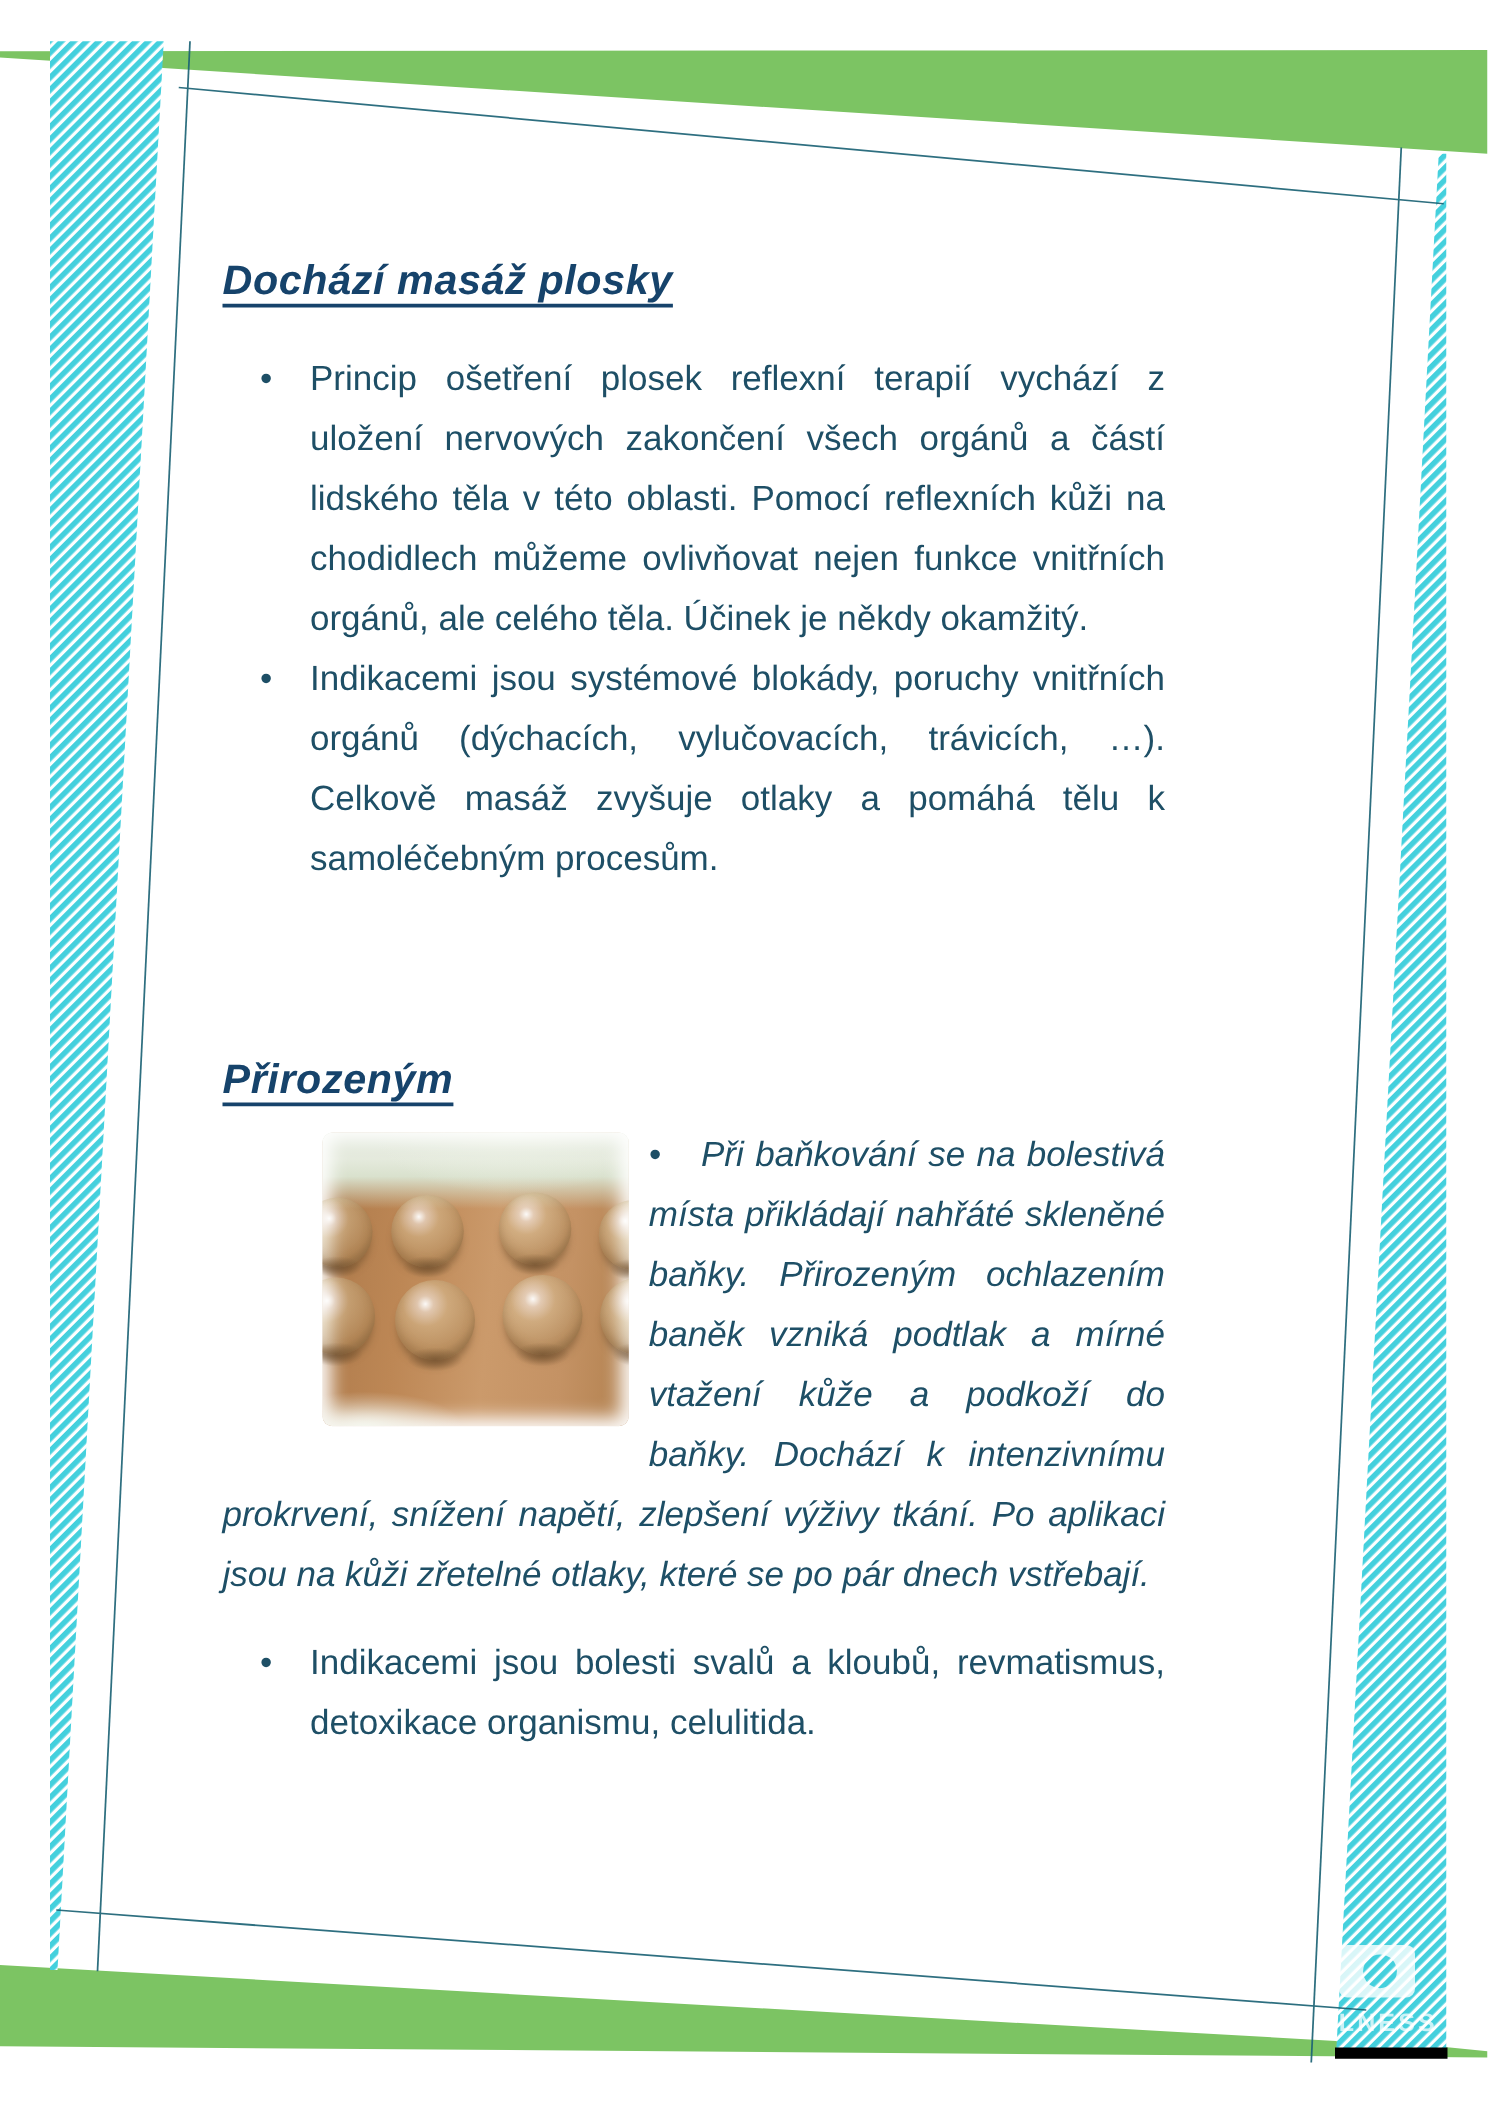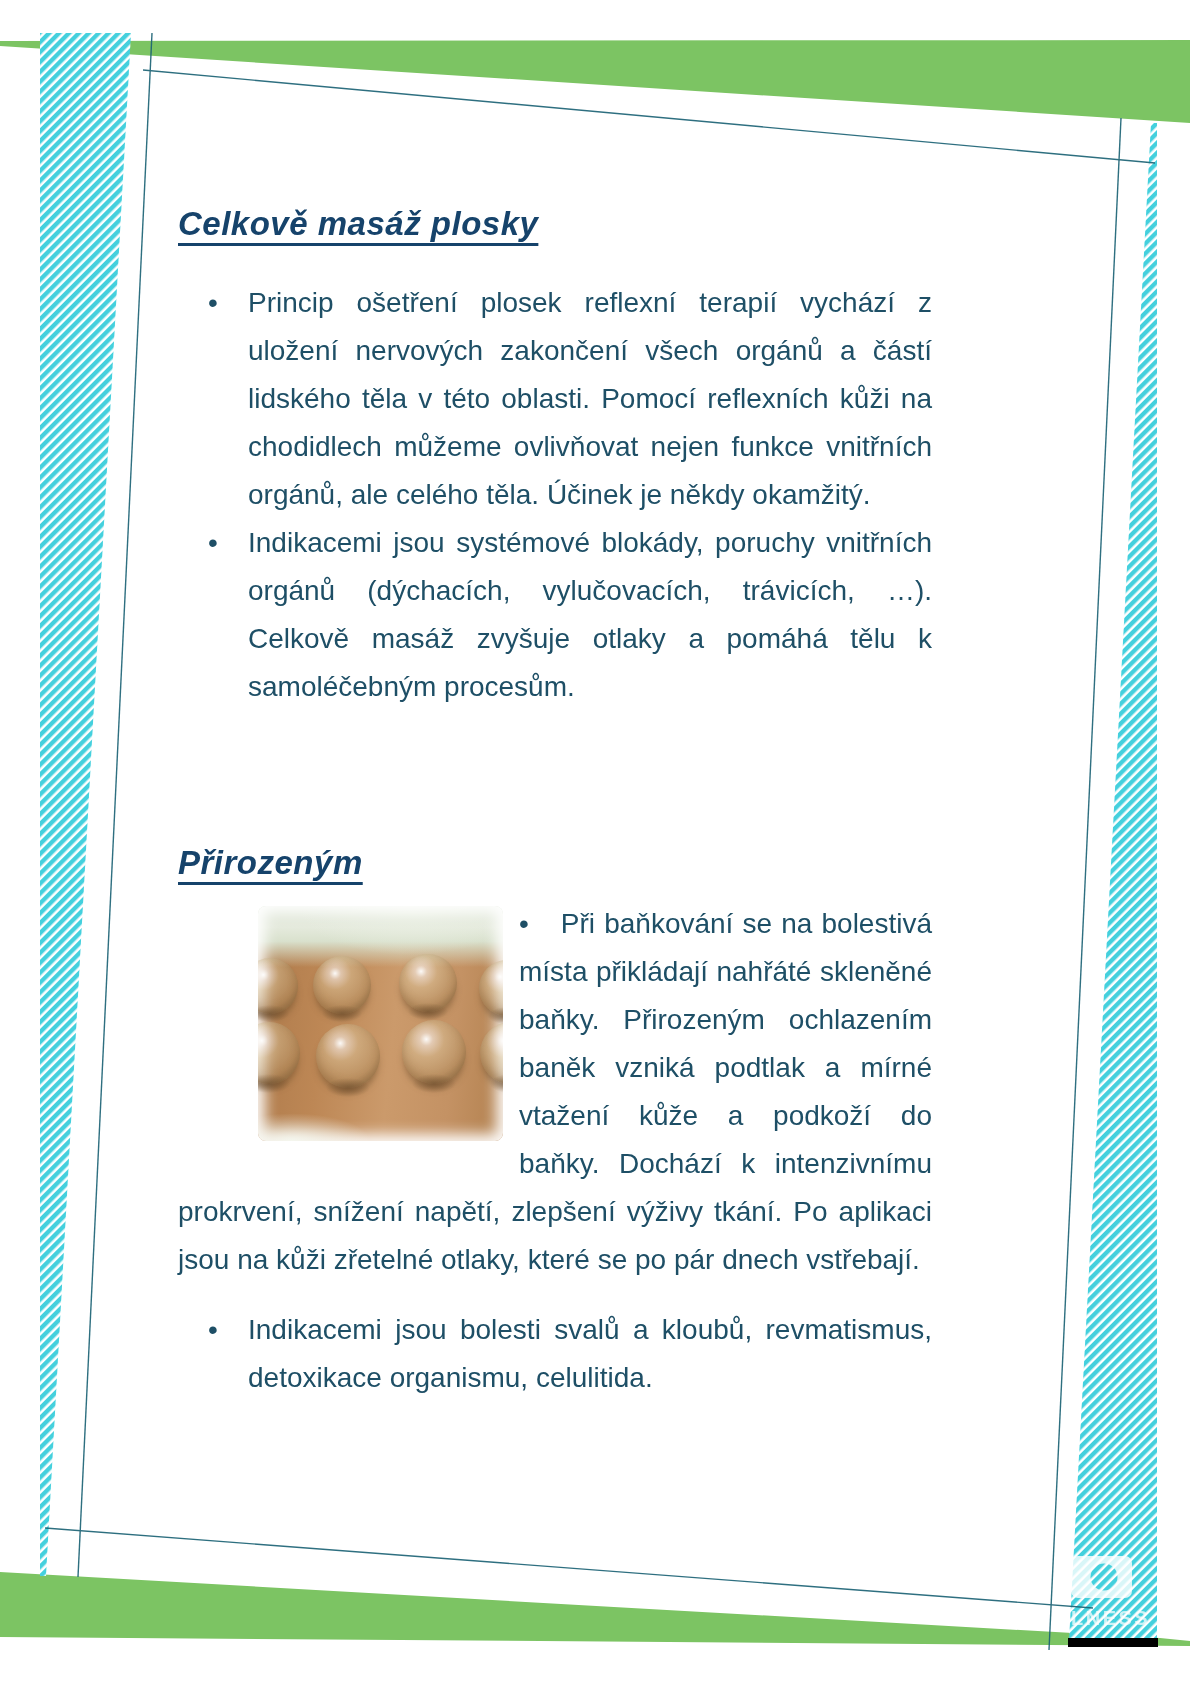--- a/index.html
+++ b/index.html
@@ -26,21 +26,21 @@
   ul.list1{margin-top:33px;}
   ul.list2{margin-top:22px;}
   ul.blist li{
     position:relative;padding-left:70px;text-align:justify;
   }
   .dot{
     position:absolute;left:30px;top:0;color:#1e4f66;font-size:28px;
   }
   .cupblock{margin-top:15px;}
   .cupblock .wraptext{
-    margin:0;text-align:justify;
+    margin:0;text-align:justify;font-style:italic;
   }
   .dot-inline{display:inline-block;margin-right:32px;font-size:28px;}
   
   .photo{
     float:left;width:245px;height:235px;margin:6px 16px 12px 80px;
     position:relative;border-radius:8px;overflow:hidden;
     background:
       radial-gradient(120% 55% at 62% 0%, rgba(235,240,228,.95) 0%, rgba(235,240,228,0) 38%),
       linear-gradient(180deg,#dfe6d8 0%,#e5eadd 9%,#d9e1cd 15%,rgba(217,225,205,0) 26%),
       linear-gradient(96deg,#ad7a4b 0%,#bd8755 28%,#cb9a6b 55%,#c49264 78%,#b2814f 100%);
@@ -101,21 +101,21 @@
       <rect x="1071" y="1556" width="61" height="42" rx="7" fill="#ffffff" opacity="0.8"></rect>
       <circle cx="1104" cy="1577" r="13.5" fill="url(#stripes)"></circle>
       <text x="1071" y="1625" fill="#ffffff" opacity="0.72" font-family="Liberation Sans, sans-serif" font-size="20" font-weight="bold" letter-spacing="2.5">LNESS</text>
     </g>
 
     <rect x="1068" y="1638" width="90" height="9" fill="#000000"></rect>
   </svg>
 
   <div class="content">
 
-    <h1 class="heading h1">Celkově masáž plosky</h1>
+    <h1 class="heading h1">Dochází masáž plosky</h1>
 
     <ul class="blist list1">
       <li>
         <span class="dot">•</span>
         <span>Princip ošetření plosek reflexní terapií vychází z uložení nervových zakončení všech orgánů a částí lidského těla v této oblasti. Pomocí reflexních kůži na chodidlech můžeme ovlivňovat nejen funkce vnitřních orgánů, ale celého těla. Účinek je někdy okamžitý.</span>
       </li>
       <li>
         <span class="dot">•</span>
         <span>Indikacemi jsou systémové blokády, poruchy vnitřních orgánů (dýchacích, vylučovacích, trávicích, …). Celkově masáž zvyšuje otlaky a pomáhá tělu k samoléčebným procesům.</span>
       </li>

